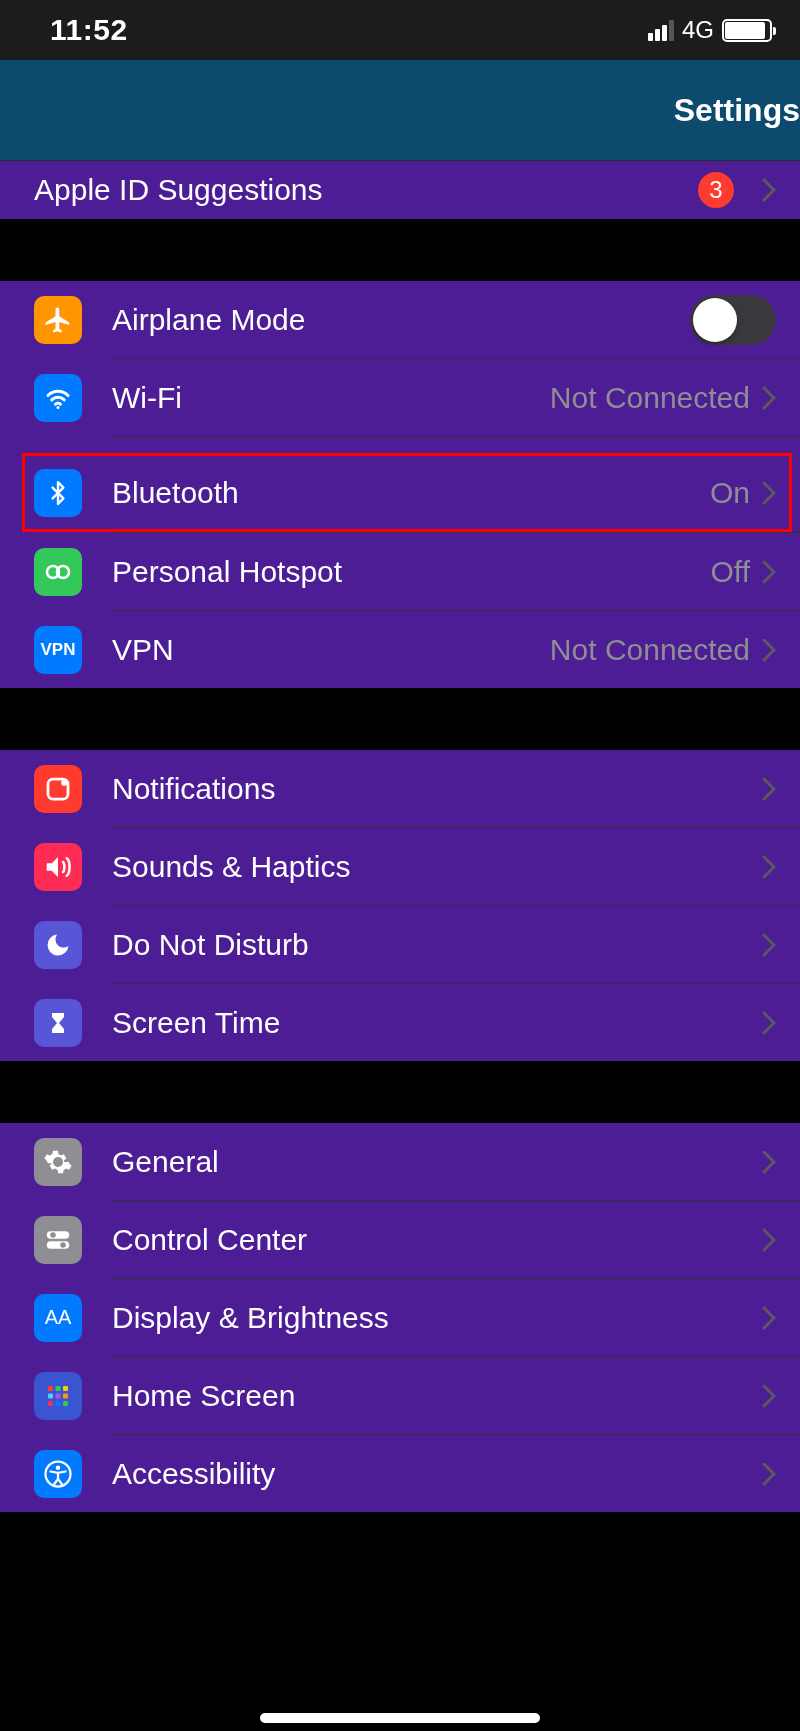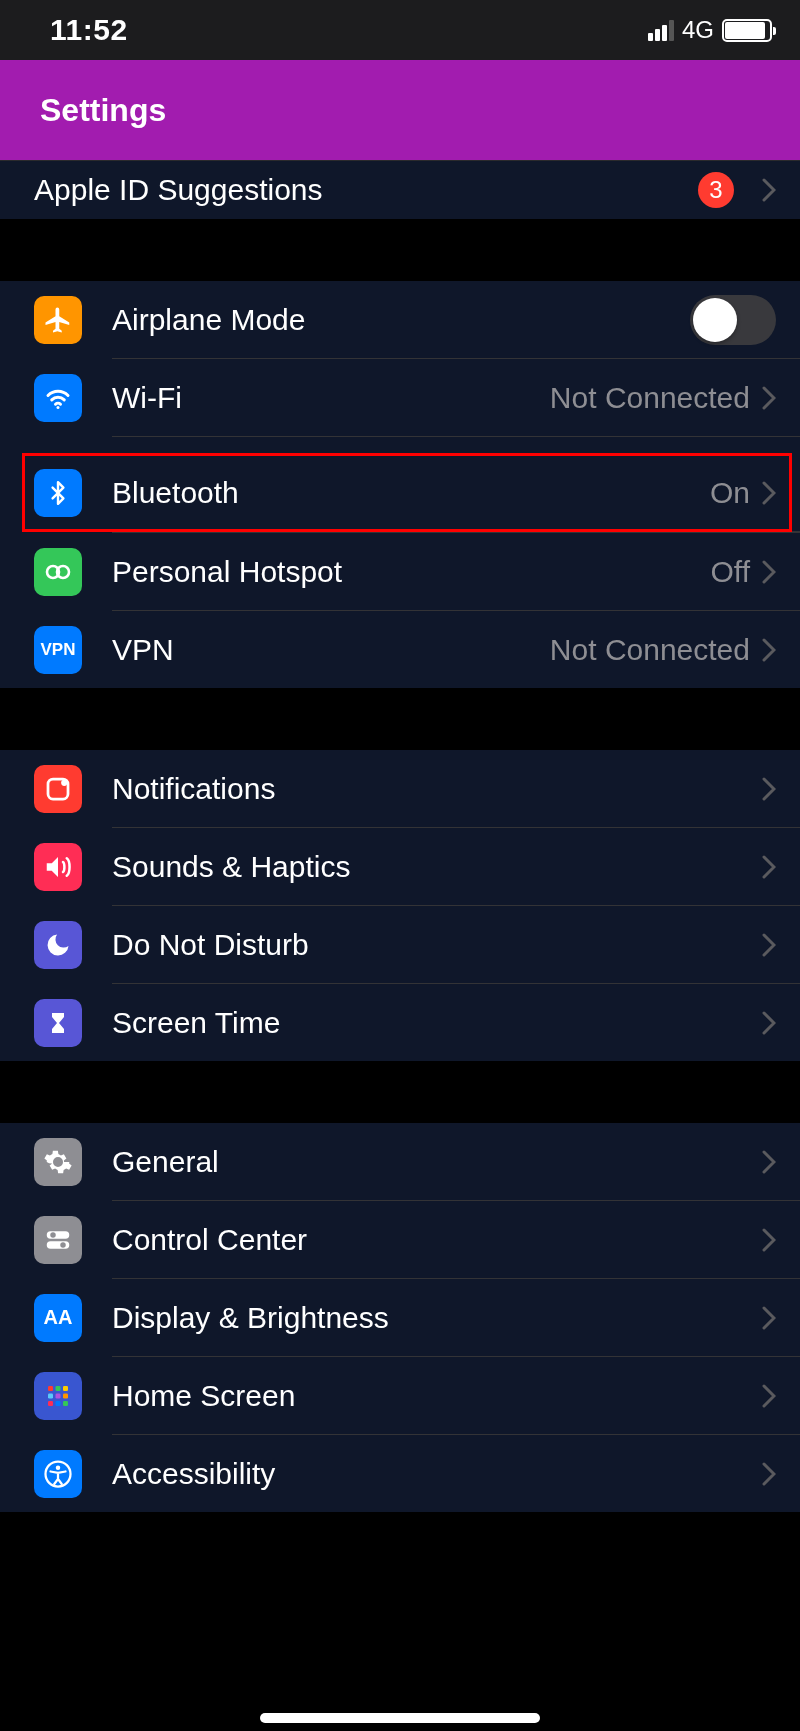--- a/index.html
+++ b/index.html
@@ -24,28 +24,28 @@
   .status-right { display: flex; align-items: center; gap: 8px; }
   .signal-bars { display: flex; align-items: flex-end; gap: 2px; }
   .signal-bars span { width: 5px; background: #fff; border-radius: 1px; }
   .signal-bars span:nth-child(1){height:8px;} .signal-bars span:nth-child(2){height:12px;}
   .signal-bars span:nth-child(3){height:16px;} .signal-bars span:nth-child(4){height:21px;background:#555;}
   .status-net { font-size: 24px; font-weight: 500; text-align: right; }
   .battery { width: 50px; height: 23px; border: 2px solid #fff; border-radius: 5px; position: relative; }
   .battery::after { content:""; position:absolute; right:-6px; top:6px; width:3px; height:8px; background:#fff; border-radius:0 2px 2px 0; }
   .battery-fill { position:absolute; left:1px; top:1px; bottom:1px; width: 40px; background:#fff; border-radius:2px; }
   .header {
-    background: #a21caf;
+    background: #0c4a6e;
     height: 101px;
-    display:flex; align-items:center; justify-content:flex-start;
+    display:flex; align-items:center; justify-content:flex-end;
     border-bottom: 1px solid #2a2a2c;
     padding-left: 40px;
   }
   .header-title { font-size: 32px; font-weight: 600; }
-  .group { background: #0f172a; }
+  .group { background: #4c1d95; }
   .gap { background:#000; }
   .row {
     display:flex; align-items:center;
     min-height: 77px;
     padding: 0 24px 0 34px;
     position: relative;
   }
   .row.with-icon { padding-left: 34px; }
   .row .icon-box {
     width: 48px; height: 48px; border-radius: 10px;
@@ -273,21 +273,21 @@
         </svg>
     </div>
     <span class="label">Control Center</span>
     <svg class="chevron" width="14" height="24" viewBox="0 0 14 24">
         <path d="M2 2l10 10L2 22" stroke="currentColor" stroke-width="3" fill="none" stroke-linecap="round"></path>
       </svg>
   </div>
   <div class="sep"></div>
 
   <div class="row with-icon">
-    <div class="icon-box" style="background:#007aff;color:#fff;font-size:20px;font-weight:700;">
+    <div class="icon-box" style="background:#007aff;color:#fff;font-size:20px;font-weight:400;">
       <span>AA</span>
     </div>
     <span class="label">Display &amp; Brightness</span>
     <svg class="chevron" width="14" height="24" viewBox="0 0 14 24">
         <path d="M2 2l10 10L2 22" stroke="currentColor" stroke-width="3" fill="none" stroke-linecap="round"></path>
       </svg>
   </div>
   <div class="sep"></div>
 
   <div class="row with-icon">

